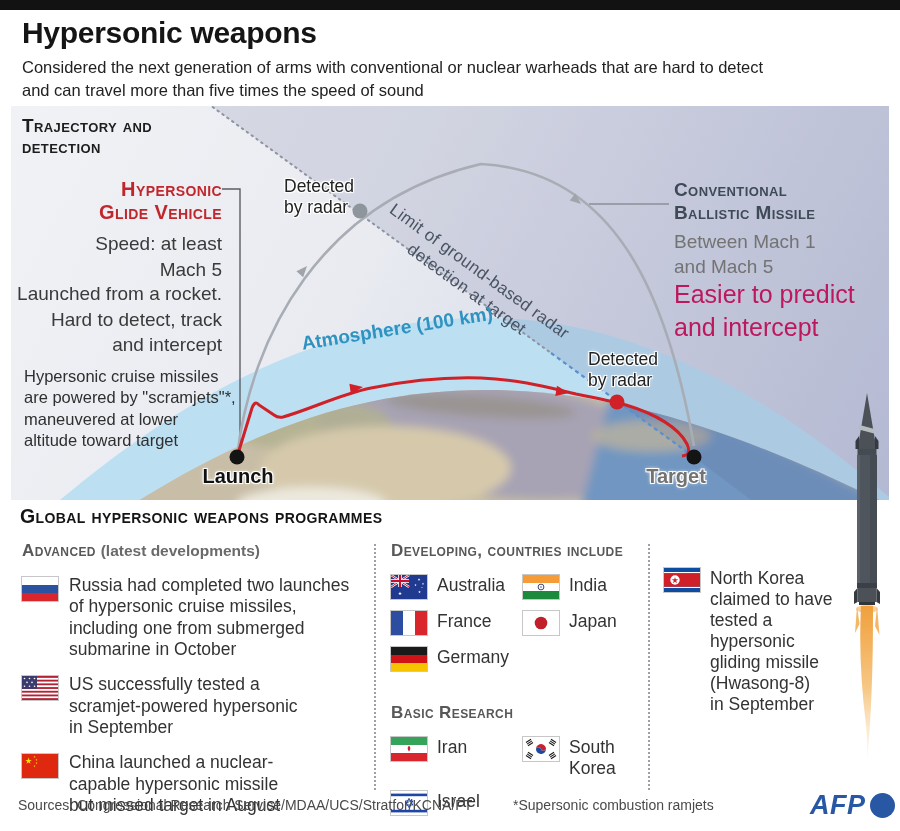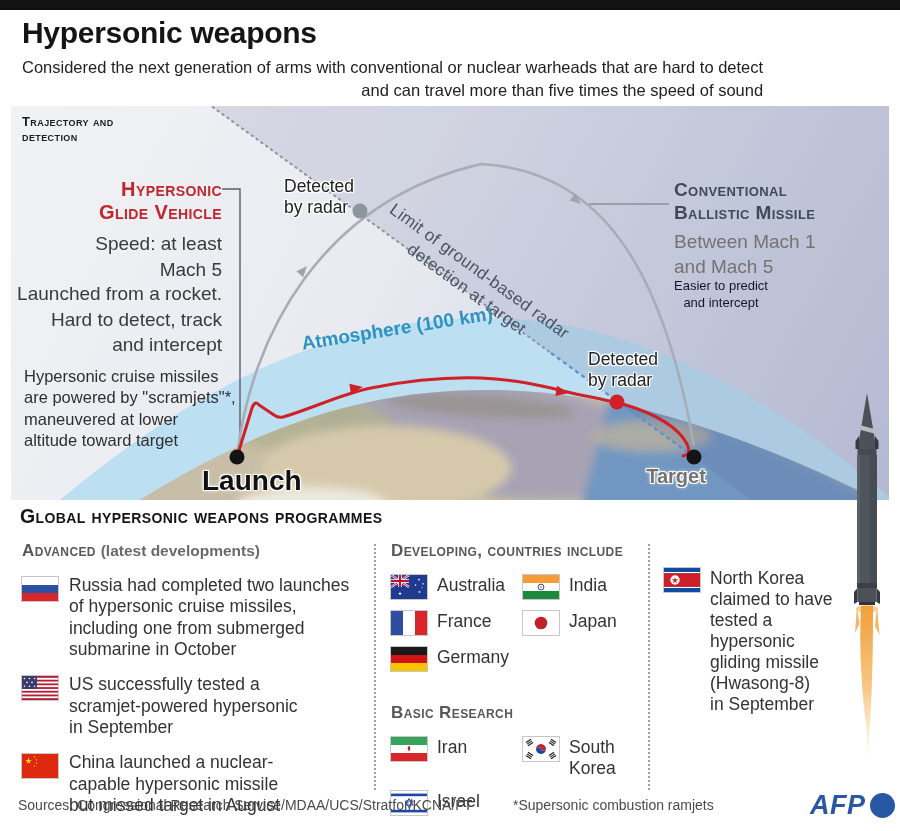--- a/index.html
+++ b/index.html
@@ -5,39 +5,39 @@
   html,body{margin:0;padding:0;background:#fff;}
   #page{position:relative;width:900px;height:831px;background:#fff;overflow:hidden;
         font-family:"Liberation Sans","DejaVu Sans",sans-serif;color:#2b2b2b;}
   .abs{position:absolute;}
   .ml{white-space:pre-line;}
   .sc{font-variant:small-caps;letter-spacing:.4px;}
   .halo{text-shadow:-1px -1px 0 rgba(255,255,255,.95),1px -1px 0 rgba(255,255,255,.95),
         -1px 1px 0 rgba(255,255,255,.95),1px 1px 0 rgba(255,255,255,.95),0 0 4px #fff;}
   #top-bar{left:0;top:0;width:900px;height:10px;background:#121212;}
   #title{left:22px;top:16px;font-size:30px;font-weight:800;color:#151515;letter-spacing:-.3px;}
-  #subtitle{left:22px;top:56px;font-size:16.5px;line-height:1.42;color:#222;text-align:right;}
+  #subtitle{left:22px;top:56px;font-size:16.5px;line-height:1.42;color:#222;}
   #panel{left:11px;top:106px;width:878px;height:394px;
          background:linear-gradient(118deg,#f1f2f5 0%,#e9ebf1 40%,#c6cbe0 100%);}
   .dlabel{font-size:17.5px;line-height:1.18;color:#222;}
-  #traj-title{left:22px;top:115px;font-size:13px;font-weight:700;color:#1d1d1d;line-height:1.12;}
+  #traj-title{left:22px;top:115px;font-size:19px;font-weight:700;color:#1d1d1d;line-height:1.12;}
   #hgv-title{left:42px;top:178px;width:180px;text-align:right;font-size:20px;font-weight:700;line-height:1.15;}
   #hgv-speed{left:42px;top:231px;width:180px;text-align:right;font-size:19px;line-height:1.35;color:#3a3a3a;}
   #hgv-launch{left:2px;top:281px;width:220px;text-align:right;font-size:19px;line-height:1.35;color:#3a3a3a;}
   #hgv-cruise{left:24px;top:366px;font-size:16.5px;line-height:1.3;color:#2f2f2f;}
   #detected-1{left:284px;top:176px;}
   #detected-2{left:588px;top:349px;}
   #radar-limit{left:398px;top:199px;transform:rotate(36deg);transform-origin:0 0;
                font-size:17px;line-height:1.3;color:#495362;text-align:center;letter-spacing:.3px;}
   #atmo{left:300px;top:333px;transform:rotate(-9deg);transform-origin:0 0;
         font-size:19px;font-weight:700;}
   #cbm-title{left:674px;top:179px;font-size:19px;font-weight:700;line-height:1.2;}
   #cbm-speed{left:674px;top:230px;font-size:19px;line-height:1.3;color:#737373;}
-  #cbm-predict{left:674px;top:278px;font-size:13px;line-height:1.3;color:#0f172a;text-align:center;}
-  #launch-label{left:202px;top:465px;width:72px;text-align:center;font-size:28px;font-weight:700;color:#111;}
+  #cbm-predict{left:674px;top:278px;font-size:25px;line-height:1.3;color:#be185d;}
+  #launch-label{left:202px;top:465px;width:72px;text-align:center;font-size:20px;font-weight:700;color:#111;}
   #target-label{left:640px;top:465px;width:72px;text-align:center;font-size:20px;font-weight:700;color:#737373;}
   #prog-title{left:20px;top:505px;font-size:19.5px;font-weight:700;color:#141414;}
   .colhead{font-size:17px;color:#585858;font-weight:bold;}
   .colhead .paren{font-variant:normal;font-size:15.5px;color:#6a6a6a;letter-spacing:0;}
   #adv-col{left:22px;top:541px;width:350px;}
   #dev-col{left:391px;top:541px;width:250px;}
   #nk-col{left:664px;top:566px;width:186px;}
   .entry{display:flex;gap:11px;margin-top:14px;}
   .entry .txt{font-size:17.5px;line-height:1.22;color:#333;}
   .flag{width:36px;height:24px;flex:0 0 36px;margin-top:2px;box-shadow:0 0 0 1px rgba(0,0,0,.22);}

